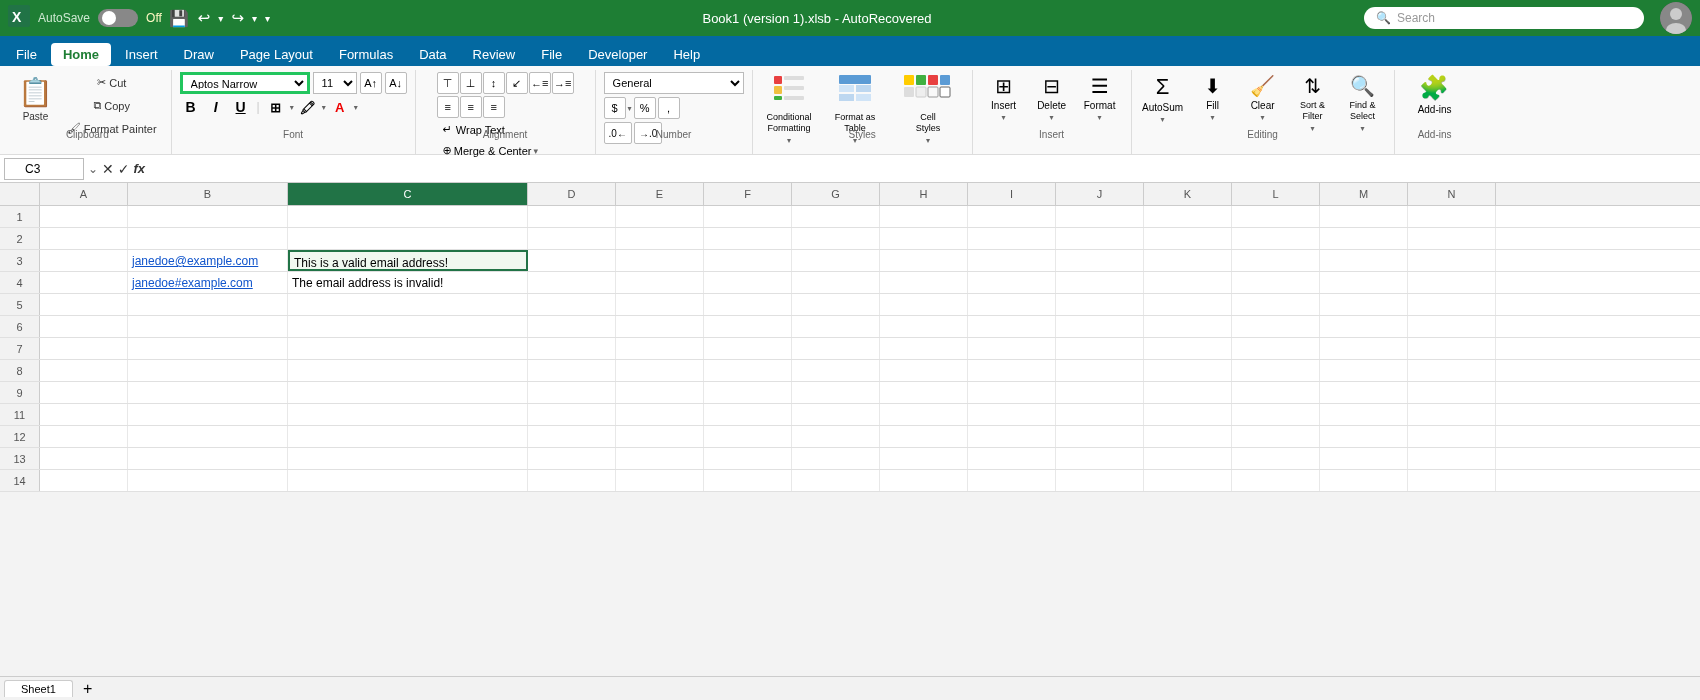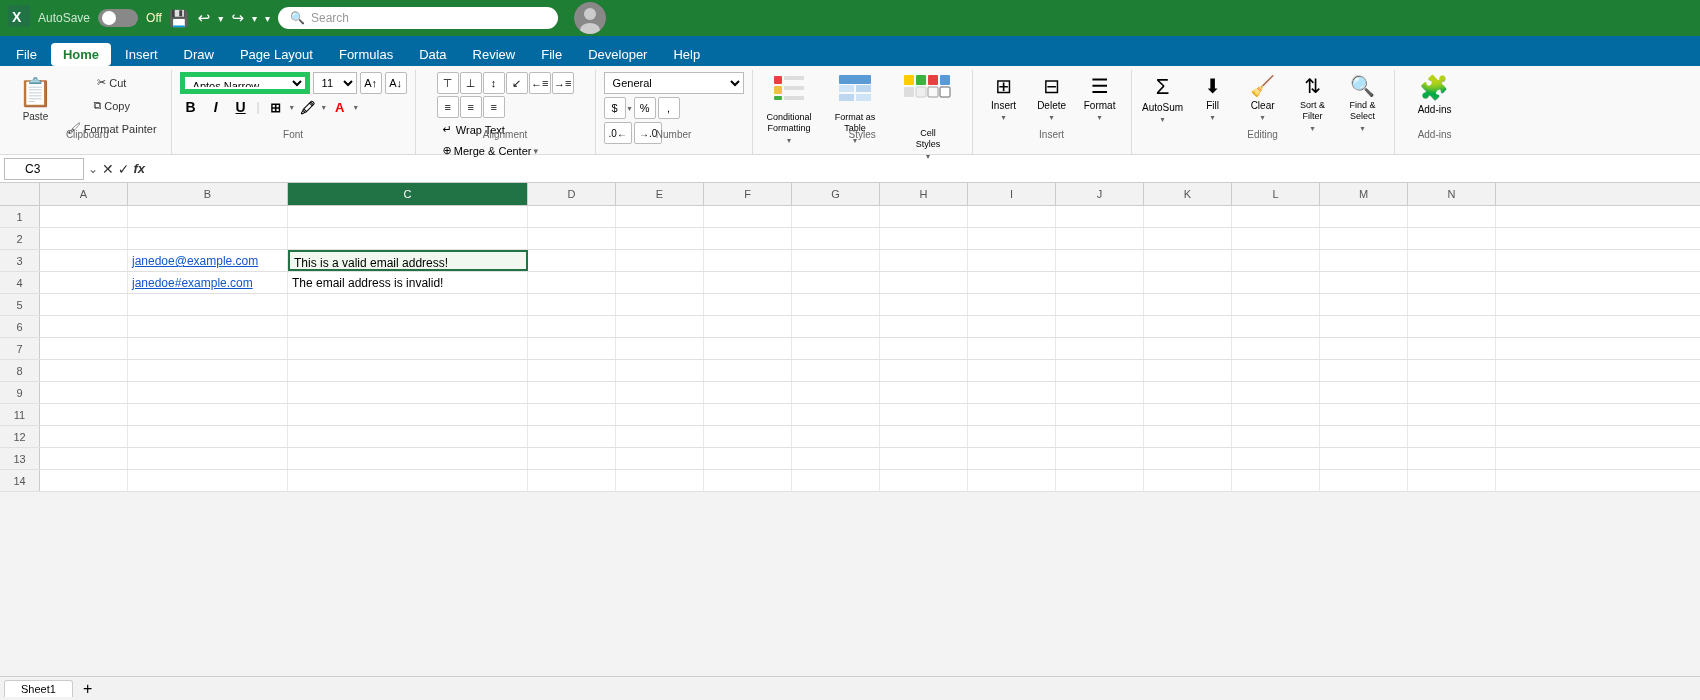--- a/index.html
+++ b/index.html
@@ -132,21 +132,21 @@
       flex-direction: column;
       gap: 2px;
       padding-bottom: 18px;
     }
     .font-row {
       display: flex;
       align-items: center;
       gap: 3px;
     }
     .font-select {
-      border: 5px solid #22c55e;
+      border: 3px solid #22c55e;
       background: white;
       padding: 2px 4px;
       font-size: 11px;
       width: 130px;
       height: 22px;
     }
     .size-select {
       border: 1px solid #bbb;
       background: white;
       padding: 2px 4px;
@@ -443,20 +443,23 @@
   <div class="autosave-toggle autosave-off">
     <div class="knob"></div>
   </div>
   <span style="font-size:12px;color:#fef9c3;">Off</span>
   <span style="font-size:16px;color:white;cursor:pointer;">💾</span>
   <span style="font-size:15px;color:white;cursor:pointer;">↩</span>
   <span style="font-size:10px;color:white;cursor:pointer;">▾</span>
   <span style="font-size:15px;color:white;cursor:pointer;">↪</span>
   <span style="font-size:10px;color:white;cursor:pointer;">▾</span>
   <span style="font-size:10px;color:white;cursor:pointer;">▾</span>
+  <div class="title-center">
+    <span>Book1 (version 1).xlsb  -  AutoRecovered</span>
+  </div>
   <div class="search-box">
     <span style="color:#666;">🔍</span>
     <span style="color:#999;">Search</span>
   </div>
   <div style="width:32px;height:32px;border-radius:50%;background:#666;overflow:hidden;margin-left:8px;">
     <svg width="32" height="32" viewBox="0 0 32 32">
         <circle cx="16" cy="16" r="16" fill="#888"></circle>
         <circle cx="16" cy="12" r="6" fill="#ccc"></circle>
         <ellipse cx="16" cy="28" rx="10" ry="7" fill="#ccc"></ellipse>
       </svg>
@@ -625,21 +628,21 @@
                 <rect x="1" y="1" width="10" height="10" fill="#ffcc00" rx="1"></rect>
                 <rect x="13" y="1" width="10" height="10" fill="#40b040" rx="1"></rect>
                 <rect x="25" y="1" width="10" height="10" fill="#e84040" rx="1"></rect>
                 <rect x="37" y="1" width="10" height="10" fill="#5b9bd5" rx="1"></rect>
                 <rect x="1" y="13" width="10" height="10" fill="#ddd" rx="1"></rect>
                 <rect x="13" y="13" width="10" height="10" fill="#eee" rx="1" stroke="#ccc"></rect>
                 <rect x="25" y="13" width="10" height="10" fill="#f9f9f9" rx="1" stroke="#999"></rect>
                 <rect x="37" y="13" width="10" height="10" fill="#fff" rx="1" stroke="#666"></rect>
               </svg>
             </div>
-            <span style="font-size:9px;line-height:1.2;margin-top:16px;">Cell<br>Styles</span>
+            <span style="font-size:9px;line-height:1.2;">Cell<br>Styles</span>
             <span style="font-size:8px;color:#666;">▾</span>
           </div>
         </div>
       </div>
       <div class="ribbon-group-label">Styles</div>
     </div>
 
     <div class="ribbon-group" style="min-width:140px;">
       <div class="ribbon-group-items">
         <div class="cells-group">

